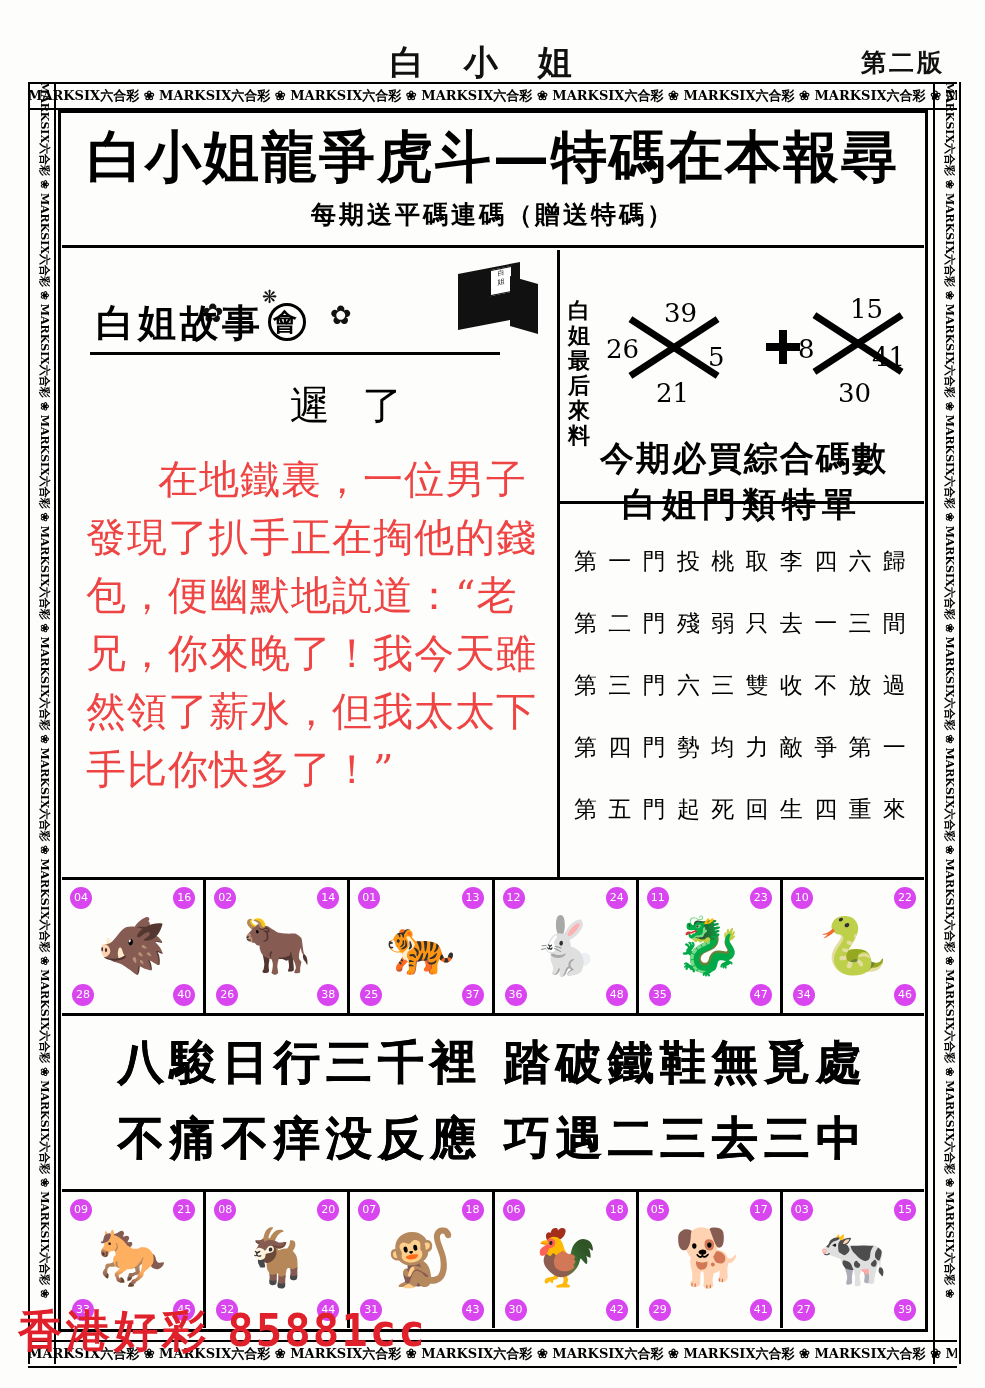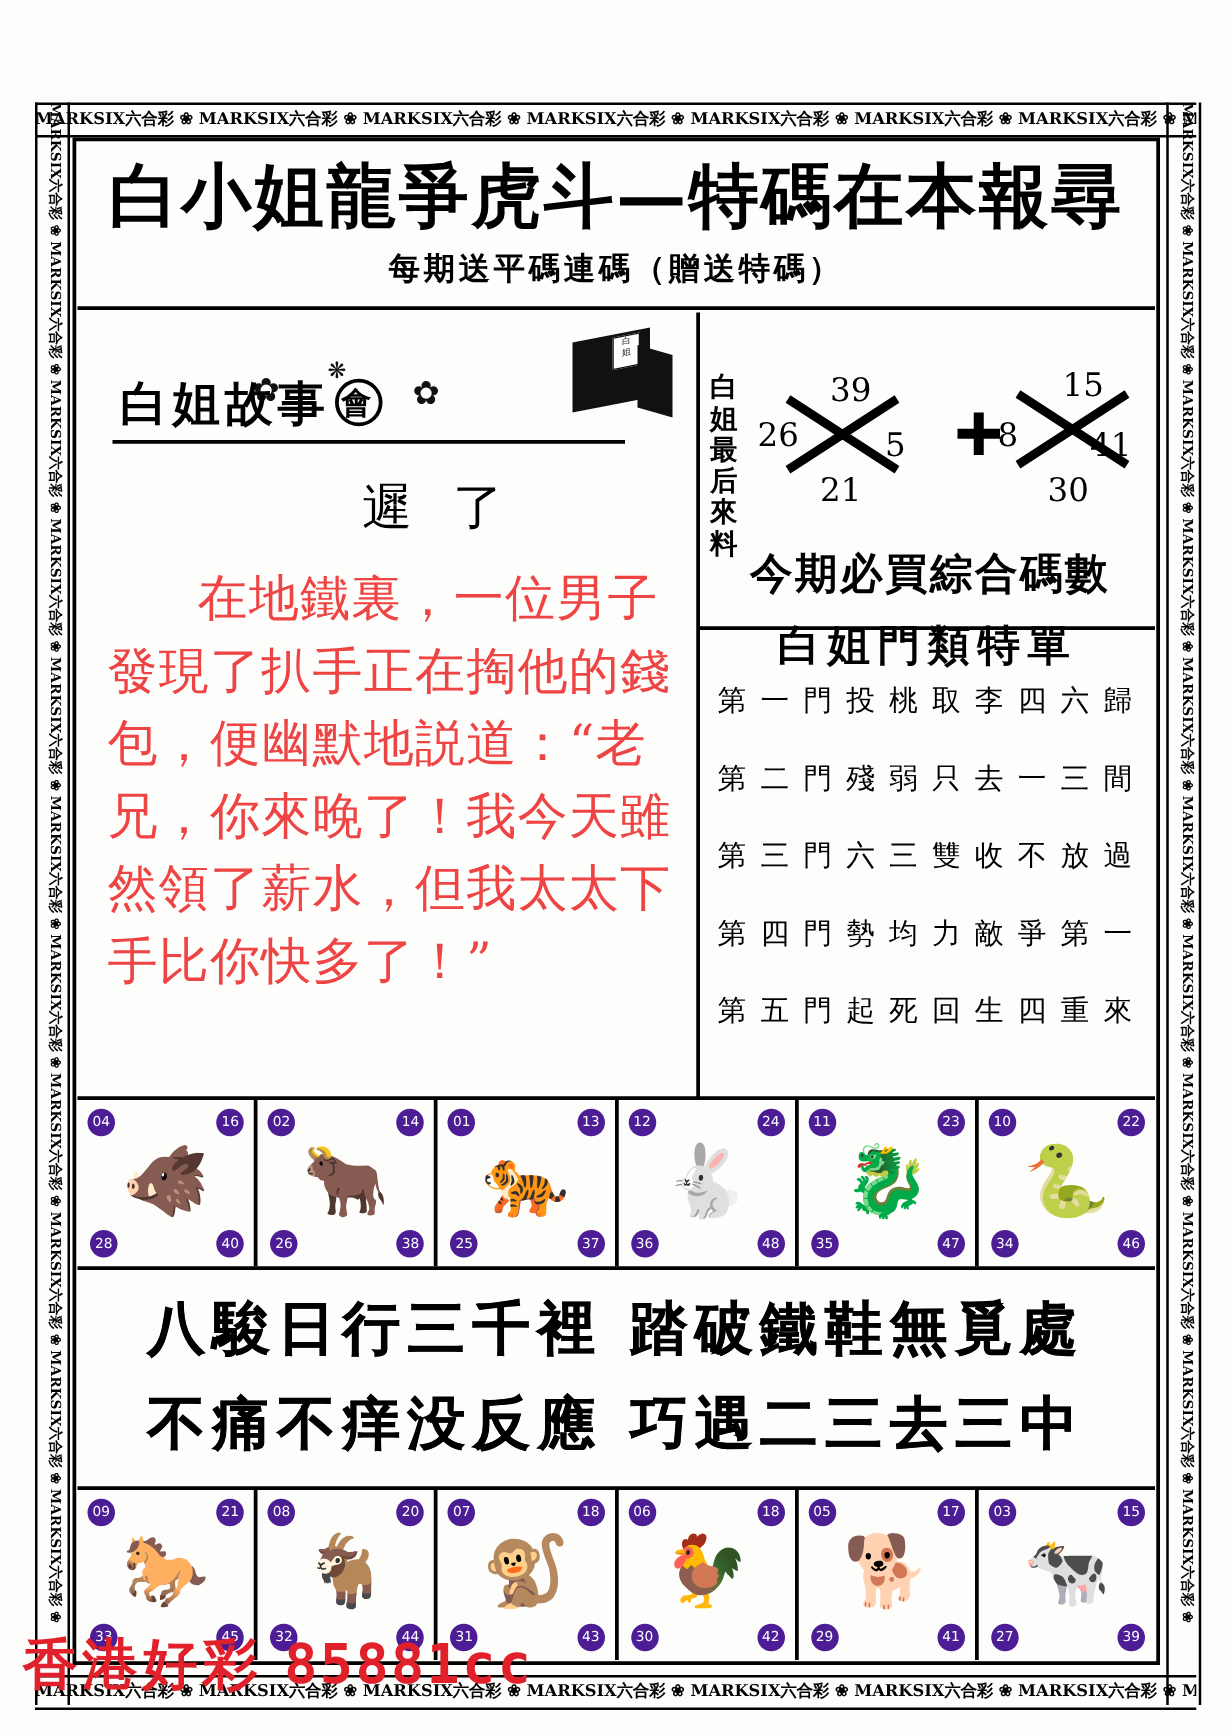--- a/index.html
+++ b/index.html
@@ -329,21 +329,21 @@
     left: 560px;
     top: 468px;
     width: 364px;
     height: 412px;
     border-bottom: 3px solid #000;
     box-sizing: border-box;
   }
   .list-title {
     position: absolute;
     left: 0;
-    top: 26px;
+    top: 14px;
     width: 364px;
     text-align: center;
     font-family: "DejaVu Serif", serif;
     font-weight: bold;
     font-size: 34px;
     letter-spacing: 6px;
     color: #000;
   }
   .list-rows {
     position: absolute;
@@ -377,21 +377,21 @@
     flex: 1;
     border-right: 3px solid #000;
     box-sizing: border-box;
   }
   .zodiac-cell:last-child { border-right: none; }
   .ball {
     position: absolute;
     width: 22px;
     height: 22px;
     border-radius: 50%;
-    background: #4c1d95;
+    background: #d946ef;
     color: #fff;
     font-size: 11px;
     line-height: 22px;
     text-align: center;
     font-family: "DejaVu Sans", sans-serif;
   }
   .ball.tl { left: 8px; top: 7px; }
   .ball.tr { right: 8px; top: 7px; }
   .ball.bl { left: 10px; bottom: 7px; }
   .ball.br { right: 8px; bottom: 7px; }
@@ -448,20 +448,24 @@
     z-index: 20;
   }
   .watermark .cn { letter-spacing: 4px; }
   .watermark .num { font-family: "DejaVu Sans Mono", monospace; }
 </style>
 </head>
 <body>
 
 <div class="page">
 
+  <div class="masthead">
+    <div class="masthead-title">白 小 姐</div>
+    <div class="masthead-edition">第二版</div>
+  </div>
 
   <div class="border-strip strip-top">MARKSIX六合彩 ❀ MARKSIX六合彩 ❀ MARKSIX六合彩 ❀ MARKSIX六合彩 ❀ MARKSIX六合彩 ❀ MARKSIX六合彩 ❀ MARKSIX六合彩 ❀ MARKSIX六合彩 ❀</div>
   <div class="border-strip strip-bottom">MARKSIX六合彩 ❀ MARKSIX六合彩 ❀ MARKSIX六合彩 ❀ MARKSIX六合彩 ❀ MARKSIX六合彩 ❀ MARKSIX六合彩 ❀ MARKSIX六合彩 ❀ MARKSIX六合彩 ❀</div>
   <div class="border-strip strip-left">
     <span class="vtext">MARKSIX六合彩 ❀ MARKSIX六合彩 ❀ MARKSIX六合彩 ❀ MARKSIX六合彩 ❀ MARKSIX六合彩 ❀ MARKSIX六合彩 ❀ MARKSIX六合彩 ❀ MARKSIX六合彩 ❀ MARKSIX六合彩 ❀ MARKSIX六合彩 ❀ MARKSIX六合彩 ❀</span>
   </div>
   <div class="border-strip strip-right">
     <span class="vtext">MARKSIX六合彩 ❀ MARKSIX六合彩 ❀ MARKSIX六合彩 ❀ MARKSIX六合彩 ❀ MARKSIX六合彩 ❀ MARKSIX六合彩 ❀ MARKSIX六合彩 ❀ MARKSIX六合彩 ❀ MARKSIX六合彩 ❀ MARKSIX六合彩 ❀ MARKSIX六合彩 ❀</span>
   </div>
 

